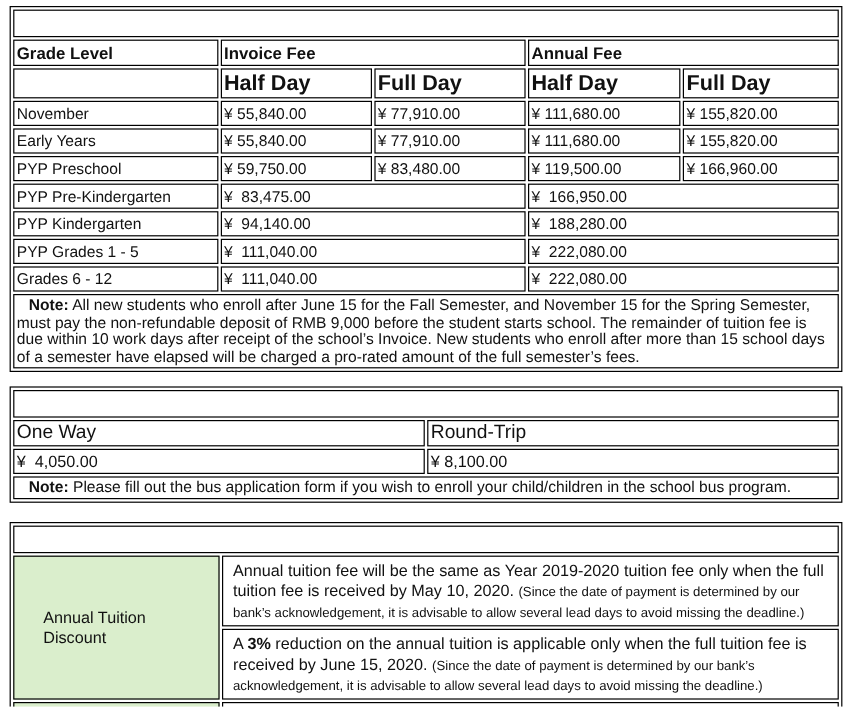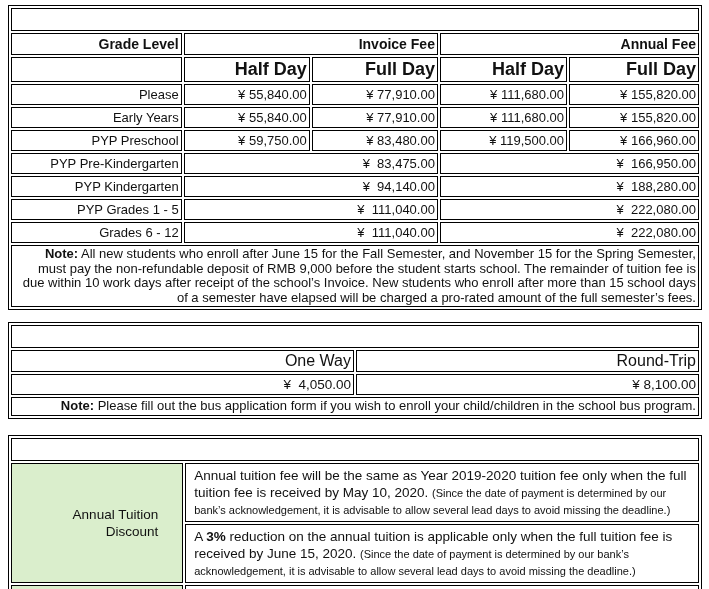--- a/index.html
+++ b/index.html
@@ -21,21 +21,21 @@
     border-spacing: 2px;
     border: 1px solid #000000;
     background: #ffffff;
     table-layout: fixed;
     width: 694px;
     margin-left: 8px;
   }
   table.tbl td {
     border: 1px solid #000000;
     background: #ffffff;
-    text-align: right;
+    text-align: left;
     vertical-align: middle;
     font-size: 13px;
     padding: 1px 2px;
     overflow: hidden;
   }
   td.title {
     background: #45BE3C;
     color: #ffffff;
     font-weight: bold;
     font-size: 15px;
@@ -103,21 +103,21 @@
       <td colspan="2">Annual Fee</td>
     </tr>
     <tr class="sub">
       <td class="lg"></td>
       <td class="lg">Half Day</td>
       <td class="lg">Full Day</td>
       <td class="lg">Half Day</td>
       <td class="lg">Full Day</td>
     </tr>
     <tr class="data">
-      <td>Please</td>
+      <td>November</td>
       <td>¥ 55,840.00</td>
       <td>¥ 77,910.00</td>
       <td>¥ 111,680.00</td>
       <td>¥ 155,820.00</td>
     </tr>
     <tr class="data">
       <td>Early Years</td>
       <td>¥ 55,840.00</td>
       <td>¥ 77,910.00</td>
       <td>¥ 111,680.00</td>

